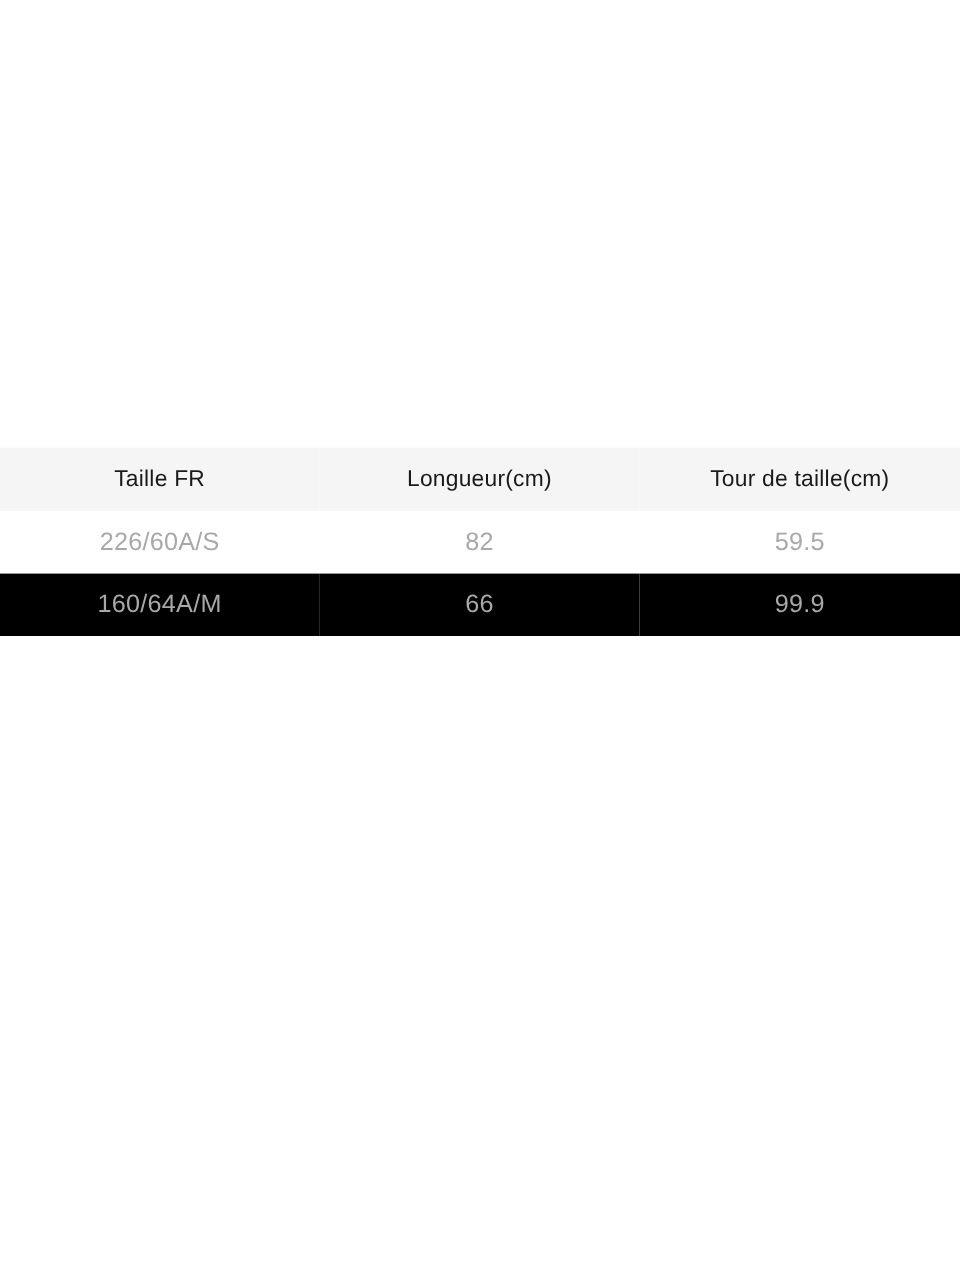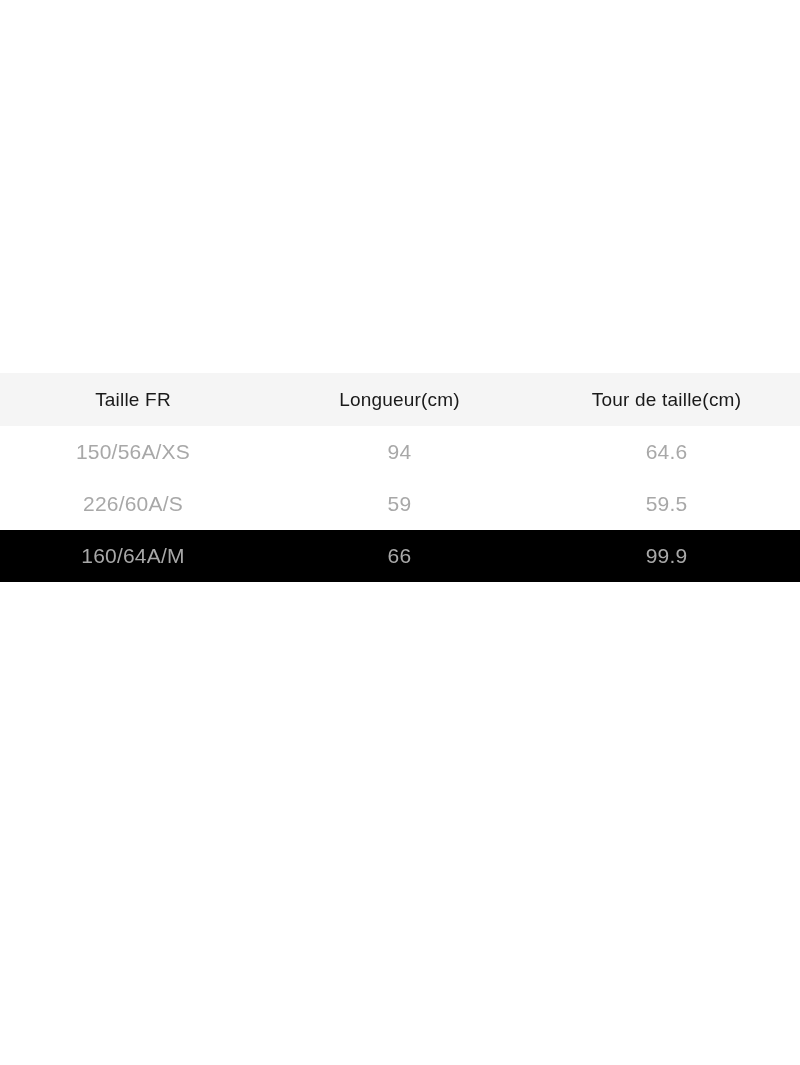--- a/index.html
+++ b/index.html
@@ -81,27 +81,22 @@
       </colgroup>
       <thead>
         <tr>
           <th>Taille FR</th>
           <th>Longueur(cm)</th>
           <th>Tour de taille(cm)</th>
         </tr>
       </thead>
       <tbody>
         <tr class="plain">
-          <td>150/56A/XS</td>
-          <td>94</td>
-          <td>64.6</td>
-        </tr>
-        <tr class="plain">
           <td>226/60A/S</td>
-          <td>59</td>
+          <td>82</td>
           <td>59.5</td>
         </tr>
         <tr class="shaded">
           <td>160/64A/M</td>
           <td>66</td>
           <td>99.9</td>
         </tr>
       </tbody>
     </table>
   </div>

